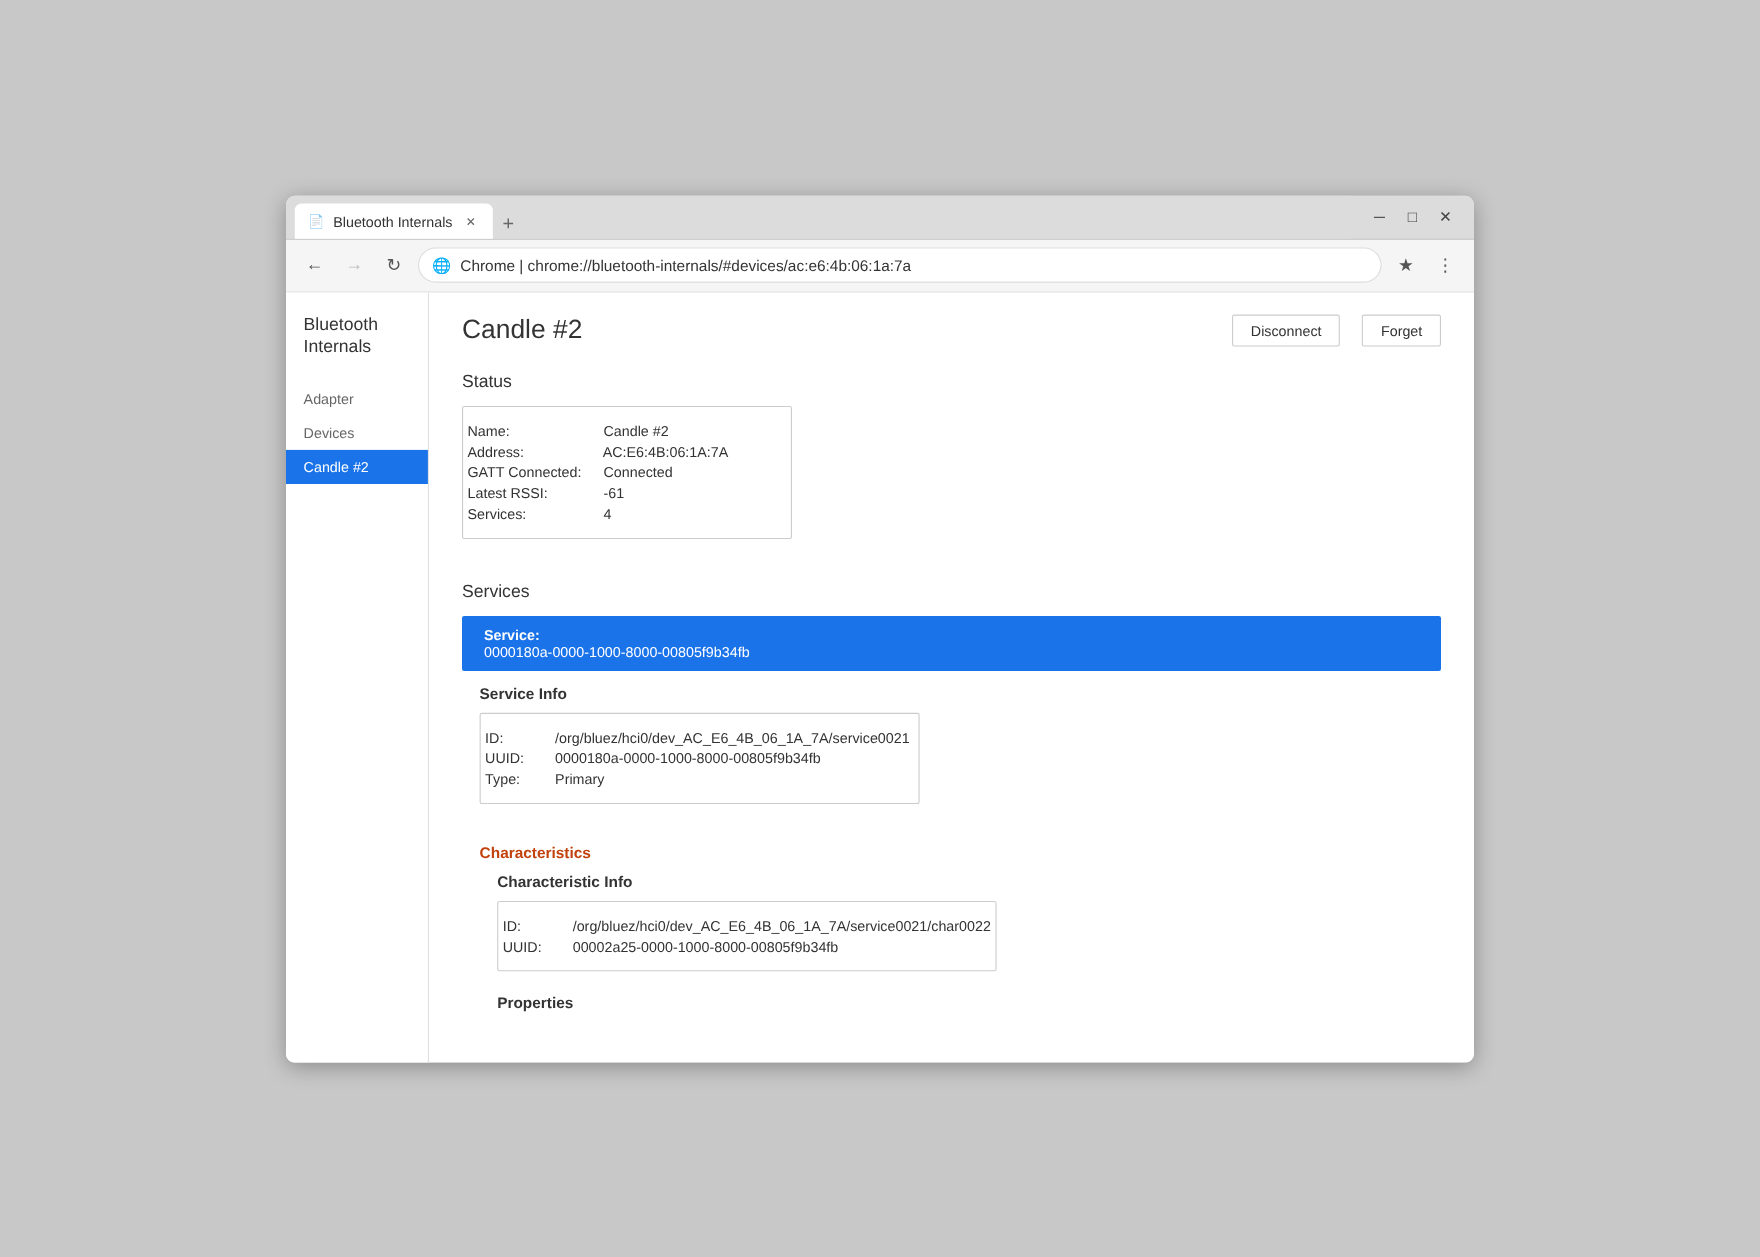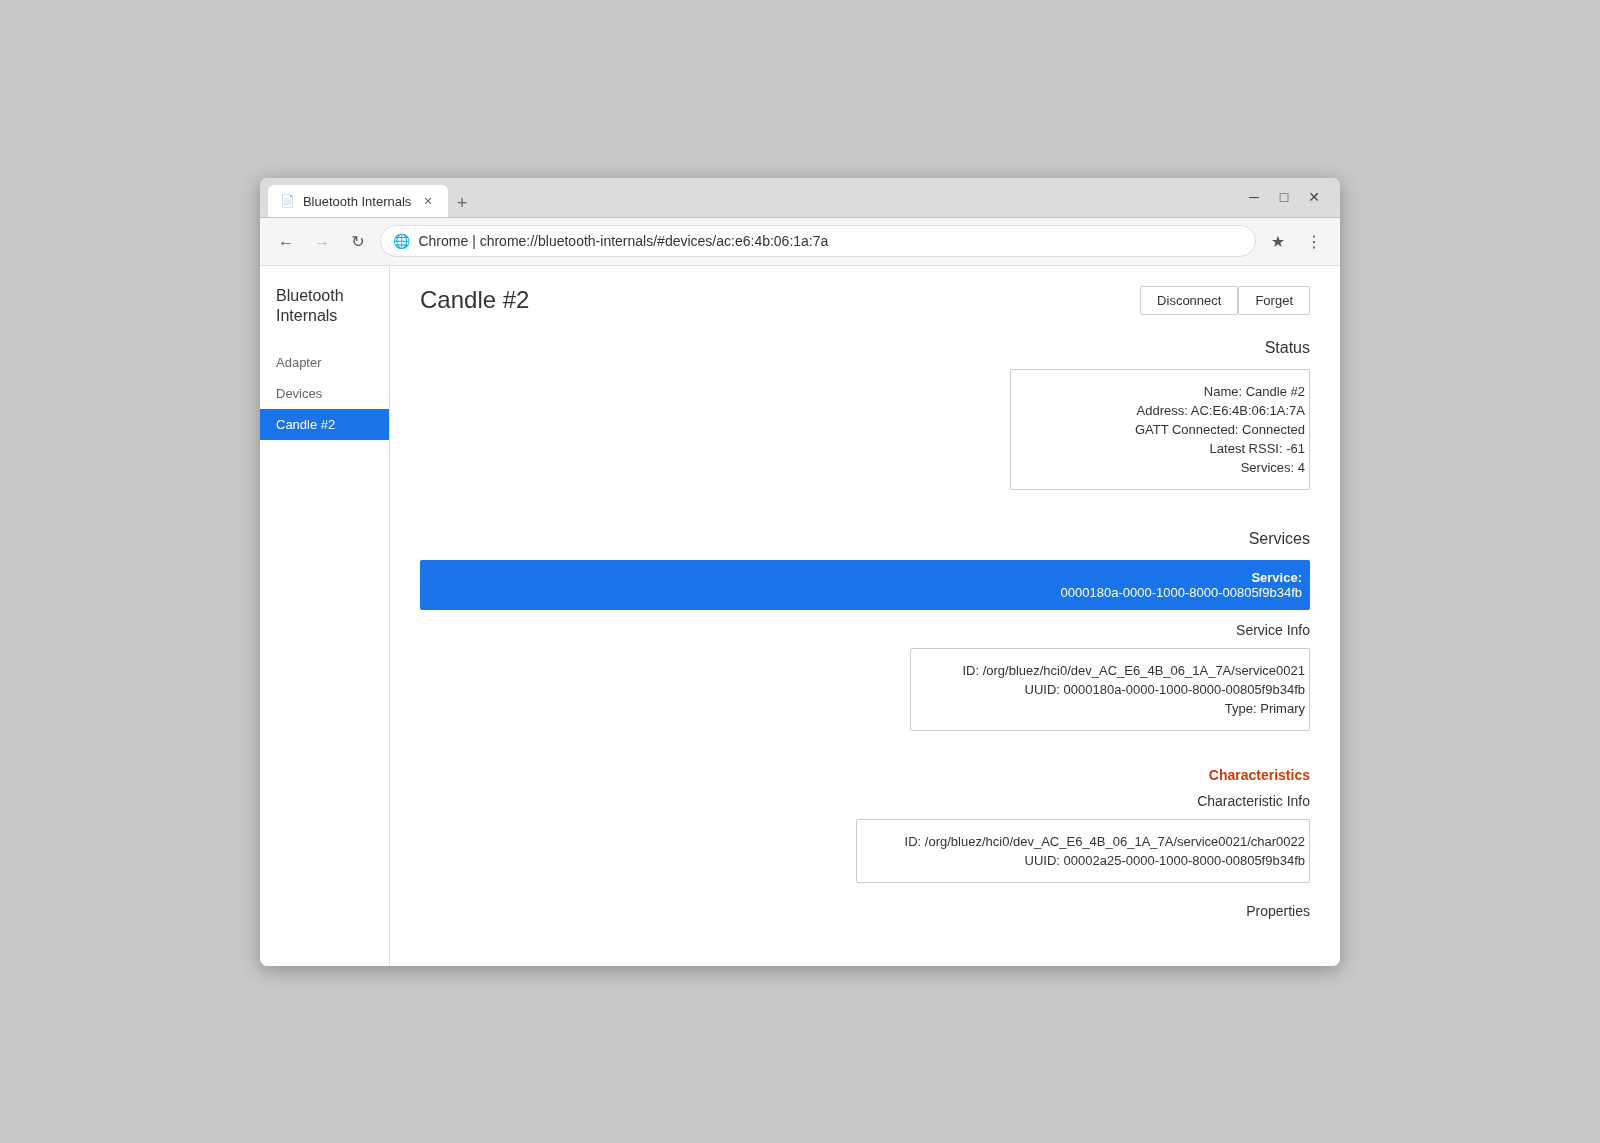--- a/index.html
+++ b/index.html
@@ -186,21 +186,21 @@
       justify-content: space-between;
       margin-bottom: 24px;
     }
     .page-title {
       font-size: 24px;
       font-weight: 400;
       color: #333;
     }
     .header-buttons {
       display: flex;
-      gap: 0;
+      gap: 20px;
     }
     .action-btn {
       padding: 6px 16px;
       background: white;
       border: 1px solid #ccc;
       border-radius: 2px;
       font-size: 13px;
       cursor: pointer;
       color: #333;
     }
@@ -225,46 +225,45 @@
       padding: 2px 0;
     }
     .info-label {
       display: inline-block;
       min-width: 120px;
       font-weight: 400;
     }
     .service-bar {
       background: #1a73e8;
       color: white;
-      padding: 10px 8px;
+      padding: 10px 20px;
       margin-bottom: 12px;
       border-radius: 2px;
     }
     .service-bar-title {
       font-size: 13px;
       font-weight: bold;
     }
     .service-bar-uuid {
       font-size: 13px;
     }
     .sub-section-title {
       font-size: 14px;
-      font-weight: 400;
+      font-weight: 700;
       color: #333;
       margin-bottom: 10px;
     }
     .characteristics-title {
       font-weight: bold;
       font-size: 14px;
       color: #c2410c;
       margin-bottom: 10px;
     }
     .section {
       margin-bottom: 20px;
-      text-align: right;
     }
   </style>
 </head>
 <body>
 
 <div class="browser-window">
 
   <div class="title-bar">
     <div class="tabs-bar" style="flex:1; display:flex; align-items:flex-end; padding:0 8px; height:40px;">
       <div class="tab">

